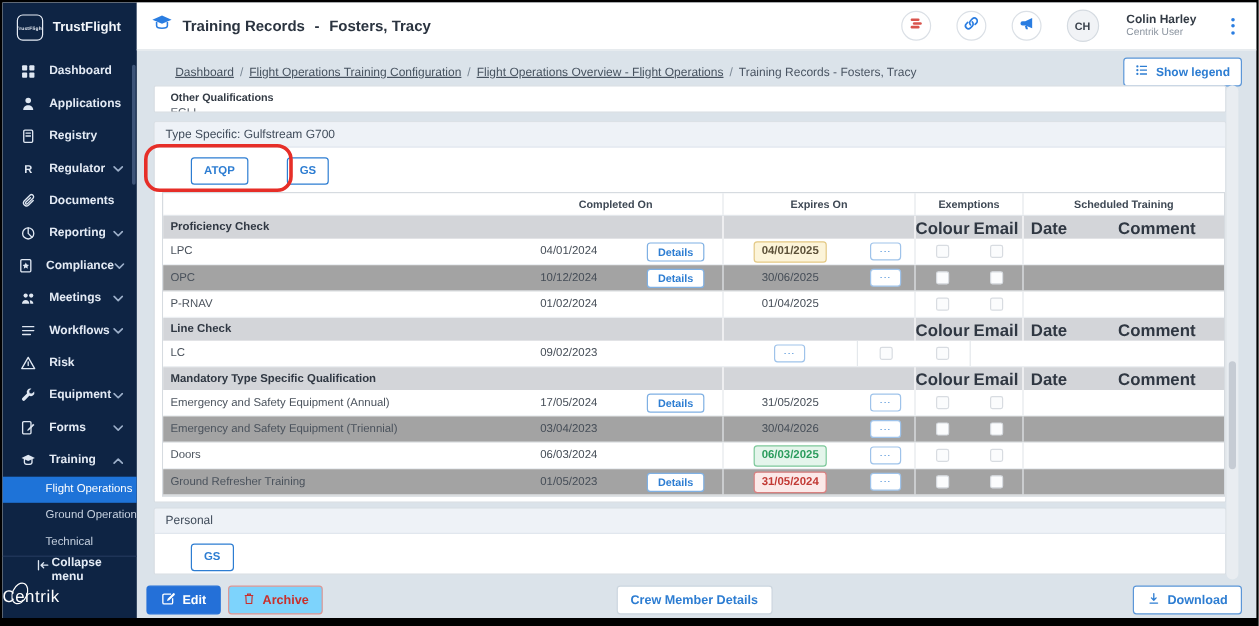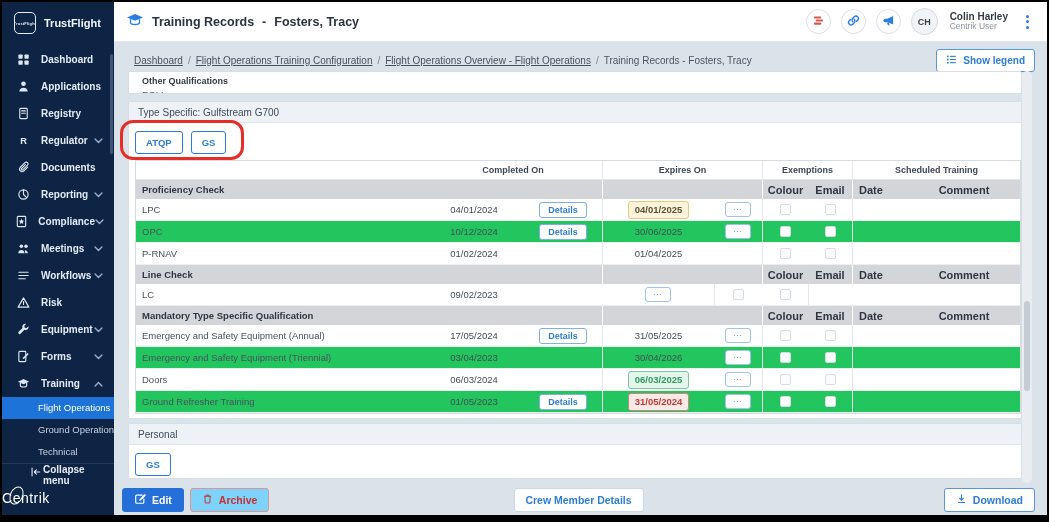--- a/index.html
+++ b/index.html
@@ -30,64 +30,64 @@
   .centrik-e::after { content:''; position:absolute; left:-2.5px; top:-4px; width:11px; height:17px; border:1px solid #fff; border-radius:50%; transform:rotate(24deg); }
   .side-scroll { position:absolute; right:1px; top:52px; width:3px; height:100px; background:#3d5478; border-radius:2px; }
 
   
   .main { position:absolute; left:112px; top:0; right:0; bottom:0; }
   .topbar { position:absolute; left:0; top:0; right:0; height:40px; background:#fff; border-bottom:1px solid #e2e6ea; display:flex; align-items:center; padding:0 12px 0 12px; }
   .title-wrap { display:flex; align-items:center; gap:8px; flex:1; }
   .page-title { font-size:12.5px; font-weight:bold; color:#2b3440; }
   .title-sep { font-size:12.5px; font-weight:bold; color:#2b3440; }
   .title-record { font-size:12.5px; font-weight:bold; color:#2b3440; }
-  .top-actions { display:flex; align-items:center; gap:10px; }
+  .top-actions { display:flex; align-items:center; gap:21px; }
   .icon-circle { width:25px; height:25px; border:1px solid #dbe0e6; border-radius:50%; background:#fff; display:flex; align-items:center; justify-content:center; cursor:pointer; }
   .avatar { width:27px; height:27px; border:1px solid #d5dbe1; border-radius:50%; background:#f1f3f6; display:flex; align-items:center; justify-content:center; font-size:9px; font-weight:bold; color:#3a424c; cursor:pointer; }
   .user-names { line-height:1.15; margin-left:2px; }
   .user-name { font-size:10px; font-weight:600; color:#333b45; }
   .user-role { font-size:8.5px; color:#8b949f; }
   .kebab { display:flex; flex-direction:column; gap:2.5px; padding:4px 6px; cursor:pointer; margin-left:2px; }
   .kebab i { width:3px; height:3px; border-radius:50%; background:#2a7de1; }
 
   
   .content { position:absolute; left:0; top:41px; right:0; bottom:0; }
-  .bc-row { position:absolute; left:20px; top:6px; right:12px; height:22px; display:flex; align-items:center; }
+  .bc-row { position:absolute; left:32px; top:6px; right:12px; height:22px; display:flex; align-items:center; }
   .breadcrumb { flex:1; font-size:10px; color:#4a5563; }
   .bc-link { color:#46525f; text-decoration:underline; cursor:pointer; }
   .bc-current { color:#4a5563; }
   .bc-sep { margin:0 5px; color:#7a8794; }
   .legend-btn { display:flex; align-items:center; gap:6px; border:1px solid #5b96d8; background:#fff; color:#2d7dd2; font-size:10px; font-weight:600; border-radius:3px; padding:4px 9px; cursor:pointer; }
 
   .scroll-area { position:absolute; left:14px; top:28px; width:904px; height:412px; }
   .card { position:absolute; left:0; width:894px; background:#fff; border:1px solid #d8dee4; border-radius:2px; }
   .oq-panel { top:0; height:23px; overflow:hidden; padding:4px 13px; }
   .oq-label { font-size:9px; font-weight:bold; color:#333b45; }
   .oq-value { font-size:9.5px; color:#555e68; margin-top:3px; }
   .ts-card { top:30px; height:318px; }
   .pers-card { top:352px; height:56px; }
   .sec-head { background:#eef2f7; border-bottom:1px solid #e1e7ee; height:21px; padding:5px 9px; font-size:10px; color:#3f4b5a; }
   .type-btn-row { display:flex; gap:8px; padding:8px 0 0 6px; }
-  .pill-btn { border:1px solid #2d7dd2; background:#fff; color:#2d7dd2; font-weight:bold; font-size:9.5px; border-radius:3px; padding:5px 10px; min-width:34px; text-align:center; cursor:pointer; }
+  .pill-btn { border:1px solid #2d7dd2; background:#fff; color:#2d7dd2; font-weight:bold; font-size:9.5px; border-radius:3px; padding:5px 10px; min-width:34px; text-align:center; cursor:pointer;margin-left:24px; }
   .annotation { position:absolute; left:6px; top:77px; width:124px; height:40px; border:3px solid #e62e28; border-radius:13px; z-index:6; pointer-events:none; }
 
   
   .rtable { position:absolute; left:6px; top:58px; width:886px; border:1px solid #d6dbe0; background:#fff; }
   .trow { display:grid; grid-template-columns:minmax(0,1fr) 100px 78px 112px 48px 46px 44px 56px 112px; align-items:center; }
   .trow.thead { height:19px; border-bottom:1px solid #e3e7eb; }
   .trow.sec { height:19px; background:#d3d5d9; }
   .trow.data { height:22px; background:#fff; border-bottom:1px solid #eceff2; }
-  .trow.data.alt { background:#22c55e; }
+  .trow.data.alt { background:#a3a3a3; }
   .cell { height:100%; display:flex; align-items:center; font-size:9.5px; color:#454d57; padding:0 6px; overflow:hidden; }
   .cell.center { justify-content:center; }
   .ghead { font-size:9px; font-weight:600; color:#3e4854; justify-content:center; }
   .bl { border-left:1px solid #e4e8ec; }
   .blw { border-left:1px solid #fff; }
   .secname { font-size:9.5px; font-weight:600; color:#2f3742; }
-  .sub { font-size:11px; font-weight:bold; color:#2f3742; }
+  .sub { font-size:14px; font-weight:bold; color:#2f3742; }
   .qname { color:#4a525c; }
   .btn { cursor:pointer; }
   .btn.details { border:1px solid #7fb0e3; color:#2d7dd2; background:#fff; font-size:9px; font-weight:600; border-radius:3px; padding:2px 8px; }
   .btn.more { border:1px solid #9fc3ea; color:#2d7dd2; background:#fff; font-size:8px; letter-spacing:1px; border-radius:3px; padding:1px 7px 4px 7px; line-height:8px; }
   .exp { font-size:9.5px; font-weight:600; padding:2.5px 6px; border-radius:3px; }
   .exp.plain { color:#454d57; font-weight:normal; border:none; background:none; }
   .exp.amber { background:#fcf4d9; border:1px solid #e3c884; color:#5c5139; }
   .exp.green { background:#e4f5eb; border:1px solid #7cc89a; color:#2c9c5d; }
   .exp.red   { background:#fbe9e8; border:1px solid #d98080; color:#c23a35; }
   .checkbox { width:11px; height:11px; border:1px solid #d8dce1; background:#fbfcfd; border-radius:2px; display:inline-block; cursor:pointer; }

